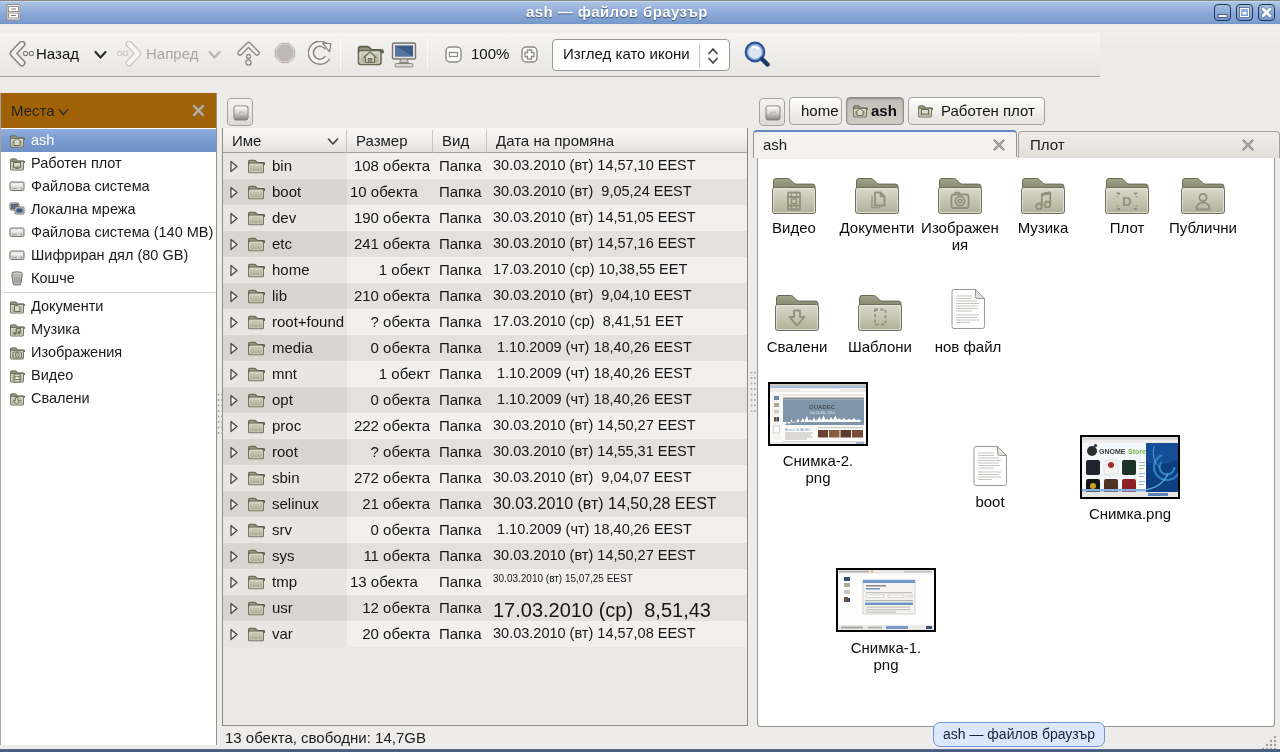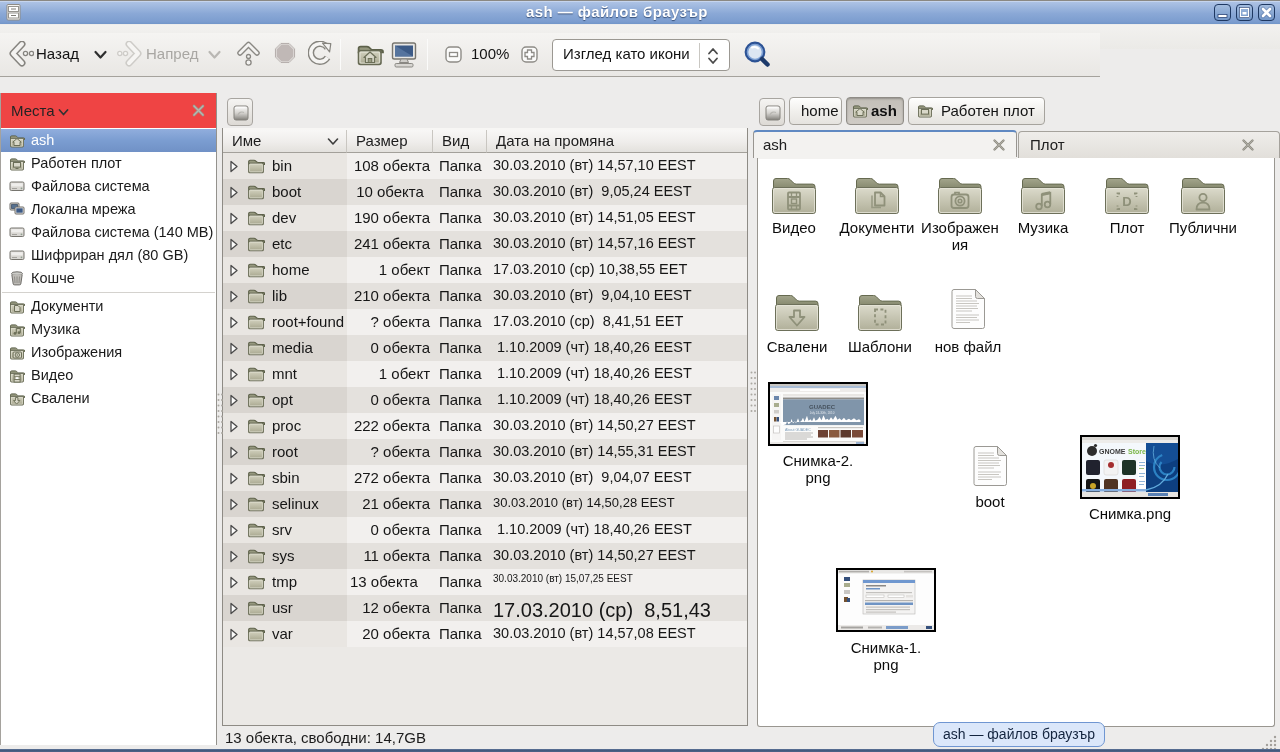--- a/index.html
+++ b/index.html
@@ -8,21 +8,21 @@
 #titlebar{left:0;top:0;width:1280px;height:24px;background:linear-gradient(#b0c5e6,#8aa8d6 55%,#7c9dcf 90%,#7195c9);border-top:1px solid #8a8883;box-shadow:inset 0 1px 0 #c6d5ee}
 #title{left:20px;top:3px;width:1194px;text-align:center;color:#fff;font-weight:bold;font-size:15px;letter-spacing:.4px;text-shadow:0 1px 1px rgba(46,68,106,.85)}
 .wbtn{top:4px;width:17px;height:17px;border:1px solid #1e3862;border-radius:4px;background:linear-gradient(#a3bcdf,#7397c8)}
 #menubar{left:0;top:25px;width:1280px;height:24px;background:linear-gradient(#f2f1ef,#ebeae7)}
 .mi{position:absolute;top:20px;font-size:20px;color:#111}
 #toolbar{left:0;top:33px;width:1100px;height:44px;background:linear-gradient(#f5f4f2,#e9e7e4);border-bottom:1px solid #a5a29c}
 .tsep{position:absolute;top:6px;width:1px;height:31px;background:#c9c7c2;border-right:1px solid #fbfbfa}
 .gray{color:#a9a7a3}
 #combo{left:552px;top:6px;width:178px;height:32px;background:#fff;border:1px solid #9b9892;border-radius:4px}
 #sidebar{left:0;top:93px;width:217px;height:652px;background:#fff;border-right:1px solid #94928d;border-left:1px solid #a5a29d}
-#sbhead{left:0;top:93px;width:216px;height:35px;background:#ef4444;border-left:1px solid #a5a29d}
+#sbhead{left:0;top:93px;width:216px;height:35px;background:#a16207;border-left:1px solid #a5a29d}
 .srow{position:absolute;left:1px;width:215px;height:23px}
 .srow span{position:absolute;left:30px;top:3px;white-space:nowrap;font-size:14.5px}
 .sel{background:linear-gradient(#91aedd,#7b9dd1 50%,#7091c6);color:#fff}
 #midwrap{left:222px;top:128px;width:526px;height:598px;border:1px solid #8e8b85;background:#ebe9e6}
 .hcell{position:absolute;top:130px;height:23px;background:linear-gradient(#f8f7f6,#efedeb 55%,#e3e1dd);border-right:1px solid #c9c6c1;border-bottom:1px solid #a3a09a;font-size:14px;color:#1c1c1c}
 .hcell b{font-weight:normal;position:absolute;left:9px;top:2px;font-size:15px}
 .row{position:absolute;left:0;width:524px;height:26px}
 .c1o{background:#e9e6e2}.c1e{background:#d9d5d0}.c2o{background:#f2f0ee}.c2e{background:#e4e1dd}
 .cell{position:absolute;top:0;height:26px}
 .rtxt{position:absolute;top:4px;font-size:15px;color:#161616}
@@ -364,21 +364,21 @@
 <div class="abs row" style="left:223px;top:179px">
 <div class="cell c1e" style="left:0;width:124px"></div>
 <div class="cell c2e" style="left:124px;width:400px"></div>
 <svg class="abs" style="left:6px;top:7px" width="10" height="13" viewBox="0 0 10 13">
       <path d="M2,1.5 L8,6.5 L2,11.5 z" fill="#fcfcfb" stroke="#4a4a4a" stroke-width="1.3" stroke-linejoin="round"></path>
     </svg>
 <svg class="abs" style="left:24px;top:4px;width:18px;height:18px" viewBox="0 0 16 16">
       <use href="#fol16"></use>
     </svg>
 <span class="rtxt" style="left:49px">boot</span>
-<span class="rtxt" style="left:127px;width:80px;text-align:center">10 обекта</span>
+<span class="rtxt" style="left:127px;width:80px;text-align:left">10 обекта</span>
 <span class="rtxt" style="left:216px">Папка</span>
 <span class="rtxt" style="left:270px;font-size:14.5px">30.03.2010 (вт) &nbsp;9,05,24 EEST</span>
 </div>
 <div class="abs row" style="left:223px;top:205px">
 <div class="cell c1o" style="left:0;width:124px"></div>
 <div class="cell c2o" style="left:124px;width:400px"></div>
 <svg class="abs" style="left:6px;top:7px" width="10" height="13" viewBox="0 0 10 13">
       <path d="M2,1.5 L8,6.5 L2,11.5 z" fill="#fcfcfb" stroke="#4a4a4a" stroke-width="1.3" stroke-linejoin="round"></path>
     </svg>
 <svg class="abs" style="left:24px;top:4px;width:18px;height:18px" viewBox="0 0 16 16">
@@ -534,21 +534,21 @@
 <div class="cell c2e" style="left:124px;width:400px"></div>
 <svg class="abs" style="left:6px;top:7px" width="10" height="13" viewBox="0 0 10 13">
       <path d="M2,1.5 L8,6.5 L2,11.5 z" fill="#fcfcfb" stroke="#4a4a4a" stroke-width="1.3" stroke-linejoin="round"></path>
     </svg>
 <svg class="abs" style="left:24px;top:4px;width:18px;height:18px" viewBox="0 0 16 16">
       <use href="#fol16"></use>
     </svg>
 <span class="rtxt" style="left:49px">selinux</span>
 <span class="rtxt" style="left:127px;width:80px;text-align:right">21 обекта</span>
 <span class="rtxt" style="left:216px">Папка</span>
-<span class="rtxt" style="left:270px;font-size:13px">30.03.2010 (вт) 14,50,28 EEST</span>
+<span class="rtxt" style="left:270px;font-size:16px">30.03.2010 (вт) 14,50,28 EEST</span>
 </div>
 <div class="abs row" style="left:223px;top:517px">
 <div class="cell c1o" style="left:0;width:124px"></div>
 <div class="cell c2o" style="left:124px;width:400px"></div>
 <svg class="abs" style="left:6px;top:7px" width="10" height="13" viewBox="0 0 10 13">
       <path d="M2,1.5 L8,6.5 L2,11.5 z" fill="#fcfcfb" stroke="#4a4a4a" stroke-width="1.3" stroke-linejoin="round"></path>
     </svg>
 <svg class="abs" style="left:24px;top:4px;width:18px;height:18px" viewBox="0 0 16 16">
       <use href="#fol16"></use>
     </svg>

